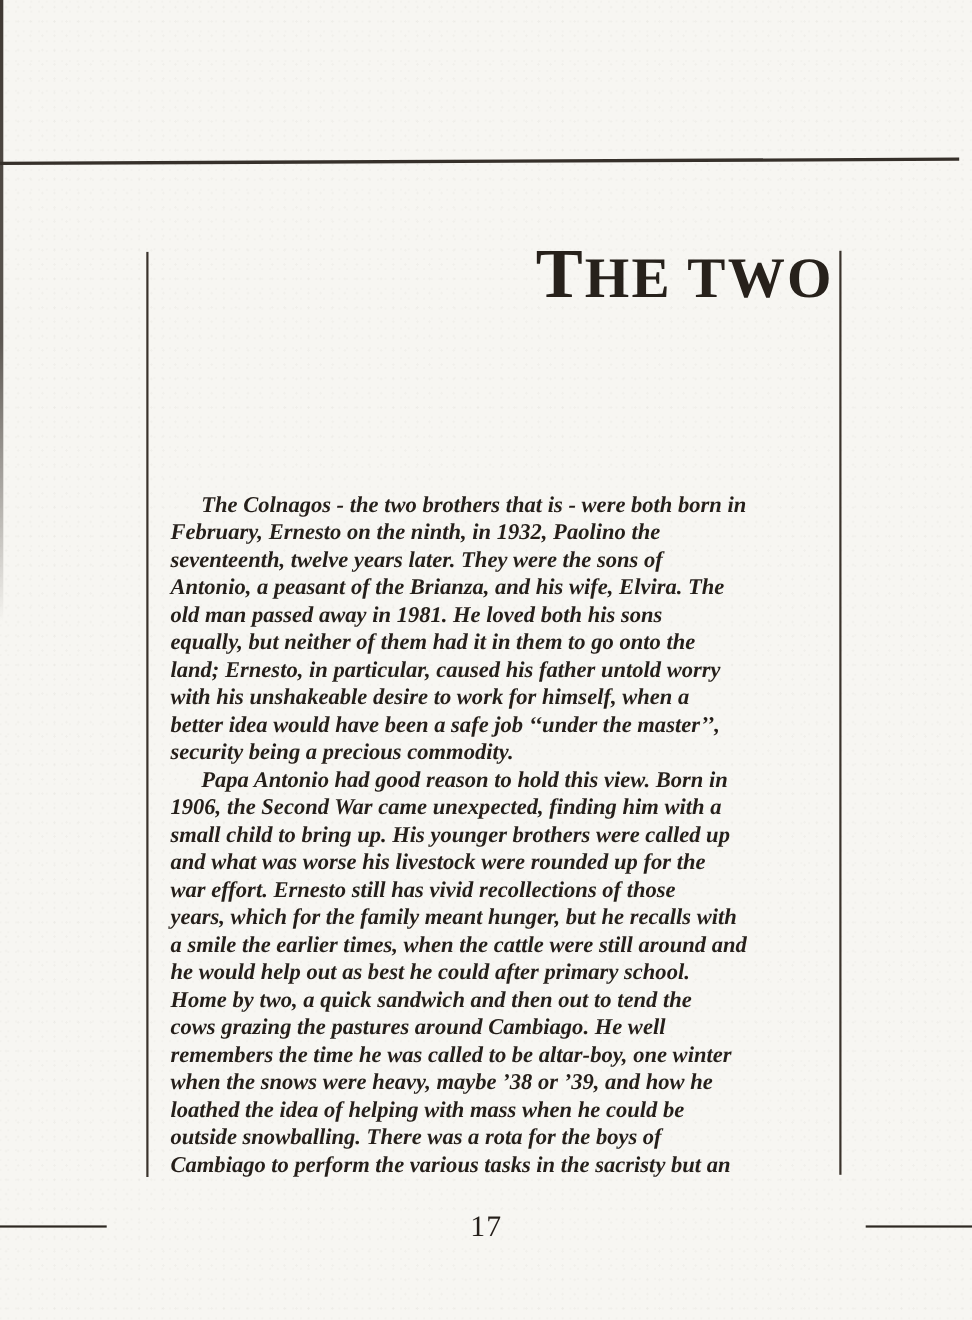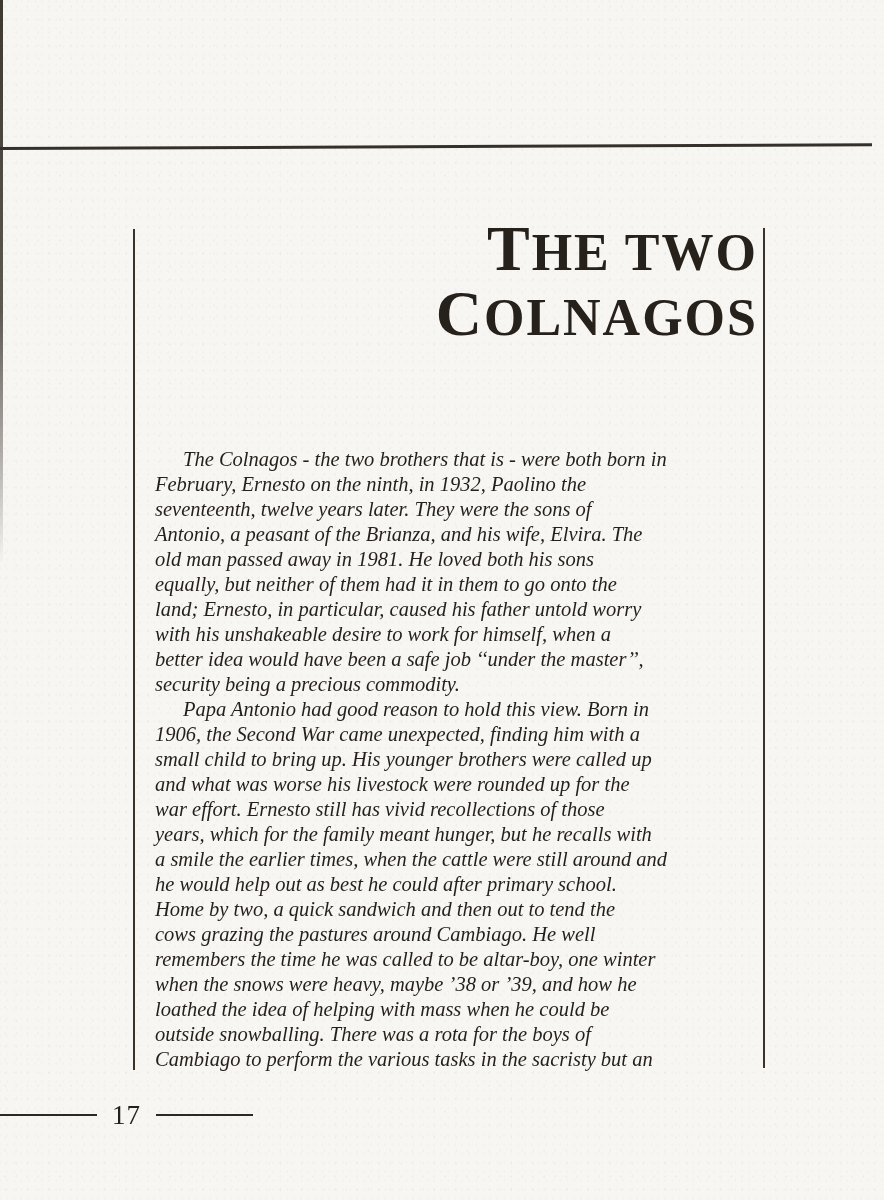--- a/index.html
+++ b/index.html
@@ -95,39 +95,39 @@
   .chapter-title .initial {
     font-size: 64px;
   }
   
   .body-text {
     position: absolute;
     left: 155px;
     top: 447px;
     width: 650px;
     font-style: italic;
-    font-weight: normal;
+    font-weight: bold;
     font-size: 20.5px;
     line-height: 25px;
     color: #251f1a;
   }
   .body-text p {
     margin: 0;
     white-space: pre;
     text-indent: 28px;
   }
   
   .footer {
     position: absolute;
     left: 0;
     top: 1100px;
     width: 884px;
     display: flex;
     align-items: center;
-    justify-content: flex-start;
+    justify-content: space-between;
   }
   .footer .dash {
     width: 97px;
     height: 2px;
     background: #2e2822;
   }
   .footer .page-number {
     font-size: 27px;
     line-height: 30px;
     color: #251f1a;
@@ -143,21 +143,20 @@
   <div class="scan-edge"></div>
 
 
   <div class="header-rule"></div>
 
   <div class="col-rule left"></div>
   <div class="col-rule right"></div>
 
   <div class="chapter-title">
     <div><span class="initial">T</span><span>HE TWO</span></div>
-    <div><span class="initial">C</span><span>OLNAGOS</span></div>
   </div>
 
   <div class="body-text">
     <p>The Colnagos - the two brothers that is - were both born in
 February, Ernesto on the ninth, in 1932, Paolino the
 seventeenth, twelve years later. They were the sons of
 Antonio, a peasant of the Brianza, and his wife, Elvira. The
 old man passed away in 1981. He loved both his sons
 equally, but neither of them had it in them to go onto the
 land; Ernesto, in particular, caused his father untold worry

